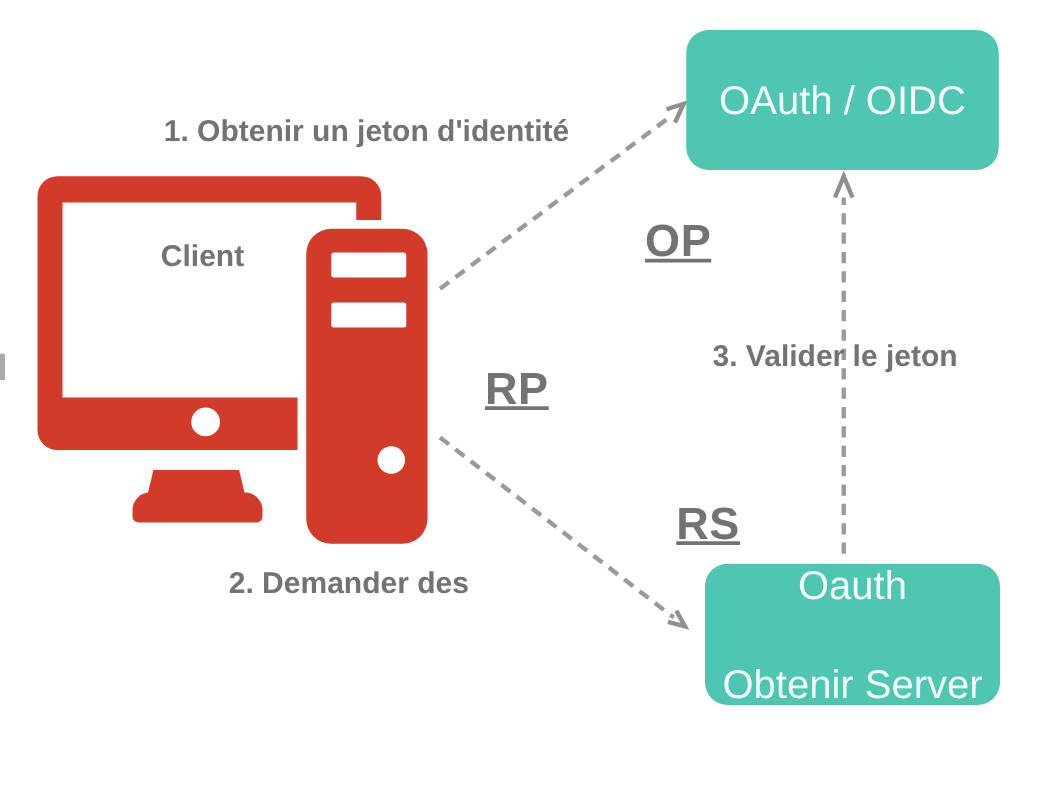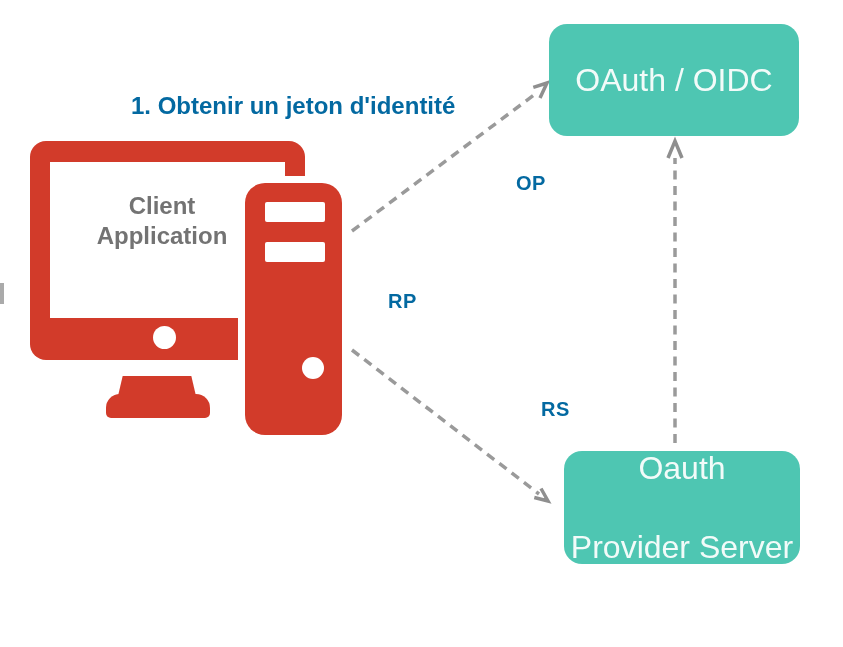--- a/index.html
+++ b/index.html
@@ -30,23 +30,23 @@
   
   .tealbox {
     background:#4ec6b2; border-radius:18px; color:#f2fbf9;
     display:flex; flex-direction:column; align-items:center; justify-content:center;
     text-align:center; font-size:32px; line-height:34px; font-weight:normal;
   }
   .provider-box { left:549px; top:24px; width:250px; height:112px; }
   .resource-box { left:564px; top:451px; width:236px; height:113px;justify-content:space-between; }
 
   
-  .black-label { font-weight:bold; color:#0369a1; white-space:nowrap; }
+  .black-label { font-weight:bold; color:#737373; white-space:nowrap; }
   .step-label { font-size:24px; }
-  .role-label { font-size:20px; letter-spacing:0.5px; }
+  .role-label { font-size:36px; letter-spacing:0.5px;text-decoration:underline; }
   .step1-label { left:131px; top:92px; }
   .step3-label { left:570px; top:272px; }
   .step2-label { left:183px; top:450px; line-height:33px; }
   .step2-label span { display:block; }
   .op-label { left:516px; top:172px; }
   .rp-label { left:388px; top:254px;margin-top:36px; }
   .rs-label { left:541px; top:398px; }
 
   
   svg.arrows { left:0; top:0; width:843px; height:647px; pointer-events:none; }
@@ -73,41 +73,42 @@
     <g>
       <path class="dash-line" d="M675,443 L675,158"></path>
       <path class="arrow-head" d="M668,158 L675,141 L682,158"></path>
     </g>
   </svg>
 
   <div class="abs red monitor-frame"></div>
   <div class="abs monitor-screen"></div>
   <div class="abs client-label">
     <span>Client</span>
-    <span>Application</span>
   </div>
   <div class="abs monitor-dot"></div>
   <div class="abs red stand-neck"></div>
   <div class="abs red stand-base"></div>
   <div class="abs red tower"></div>
   <div class="abs tower-slot-1"></div>
   <div class="abs tower-slot-2"></div>
   <div class="abs tower-button"></div>
 
   <div class="abs tealbox provider-box">
     <span>OAuth / OIDC</span>
   </div>
   <div class="abs tealbox resource-box">
     <span>Oauth</span>
-    <span>Provider Server</span>
+    <span>Obtenir Server</span>
   </div>
 
   <div class="abs black-label step-label step1-label">1. Obtenir un jeton d'identité</div>
   <div class="abs black-label step-label step2-label">
+    <span>2. Demander des</span>
   </div>
+  <div class="abs black-label step-label step3-label">3. Valider le jeton</div>
 
   <div class="abs black-label role-label op-label">OP</div>
   <div class="abs black-label role-label rp-label">RP</div>
   <div class="abs black-label role-label rs-label">RS</div>
 
   <div class="abs edge-artifact"></div>
 
 </div>
 
 </body></html>

